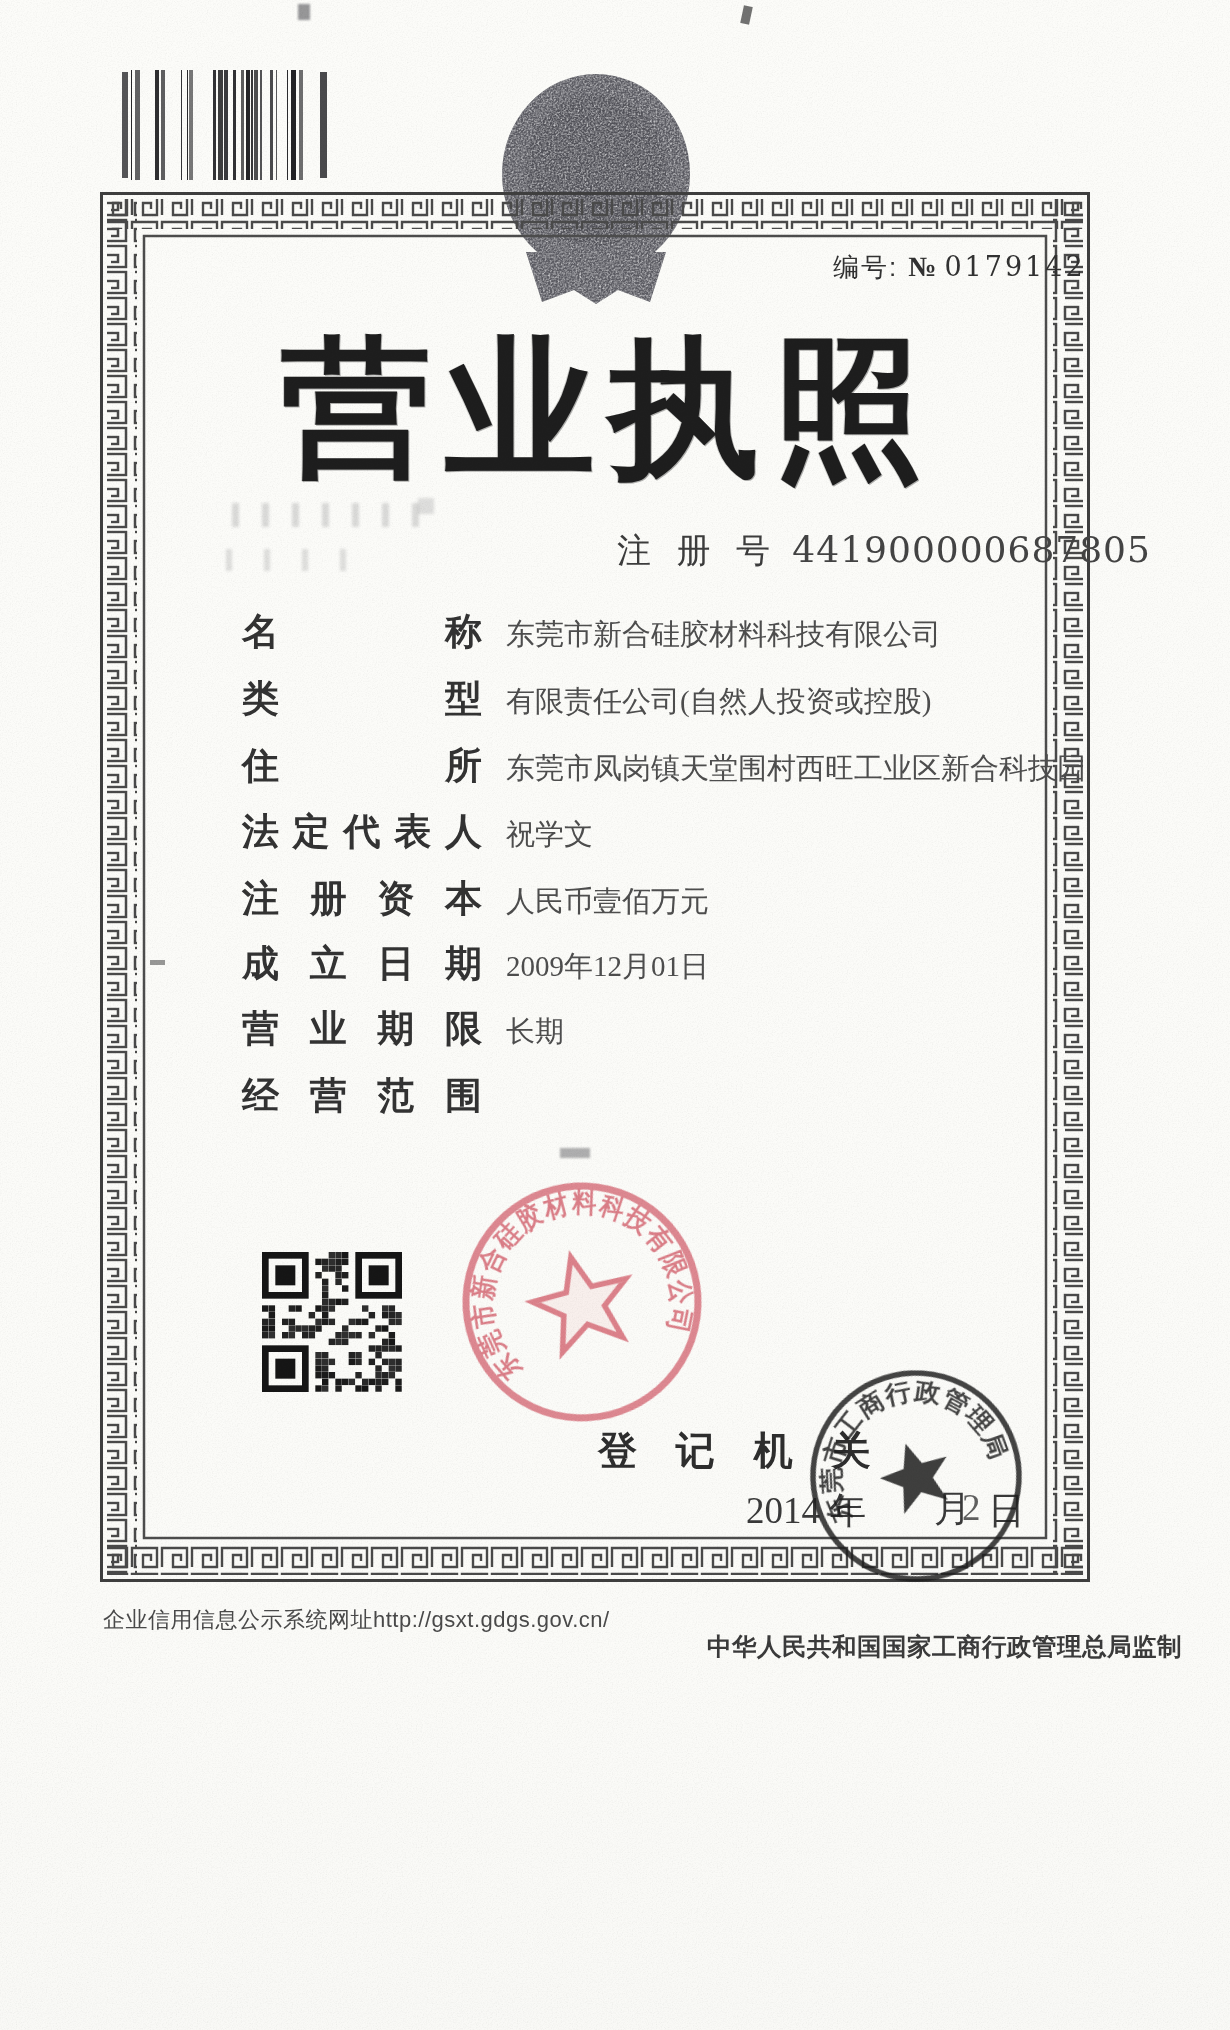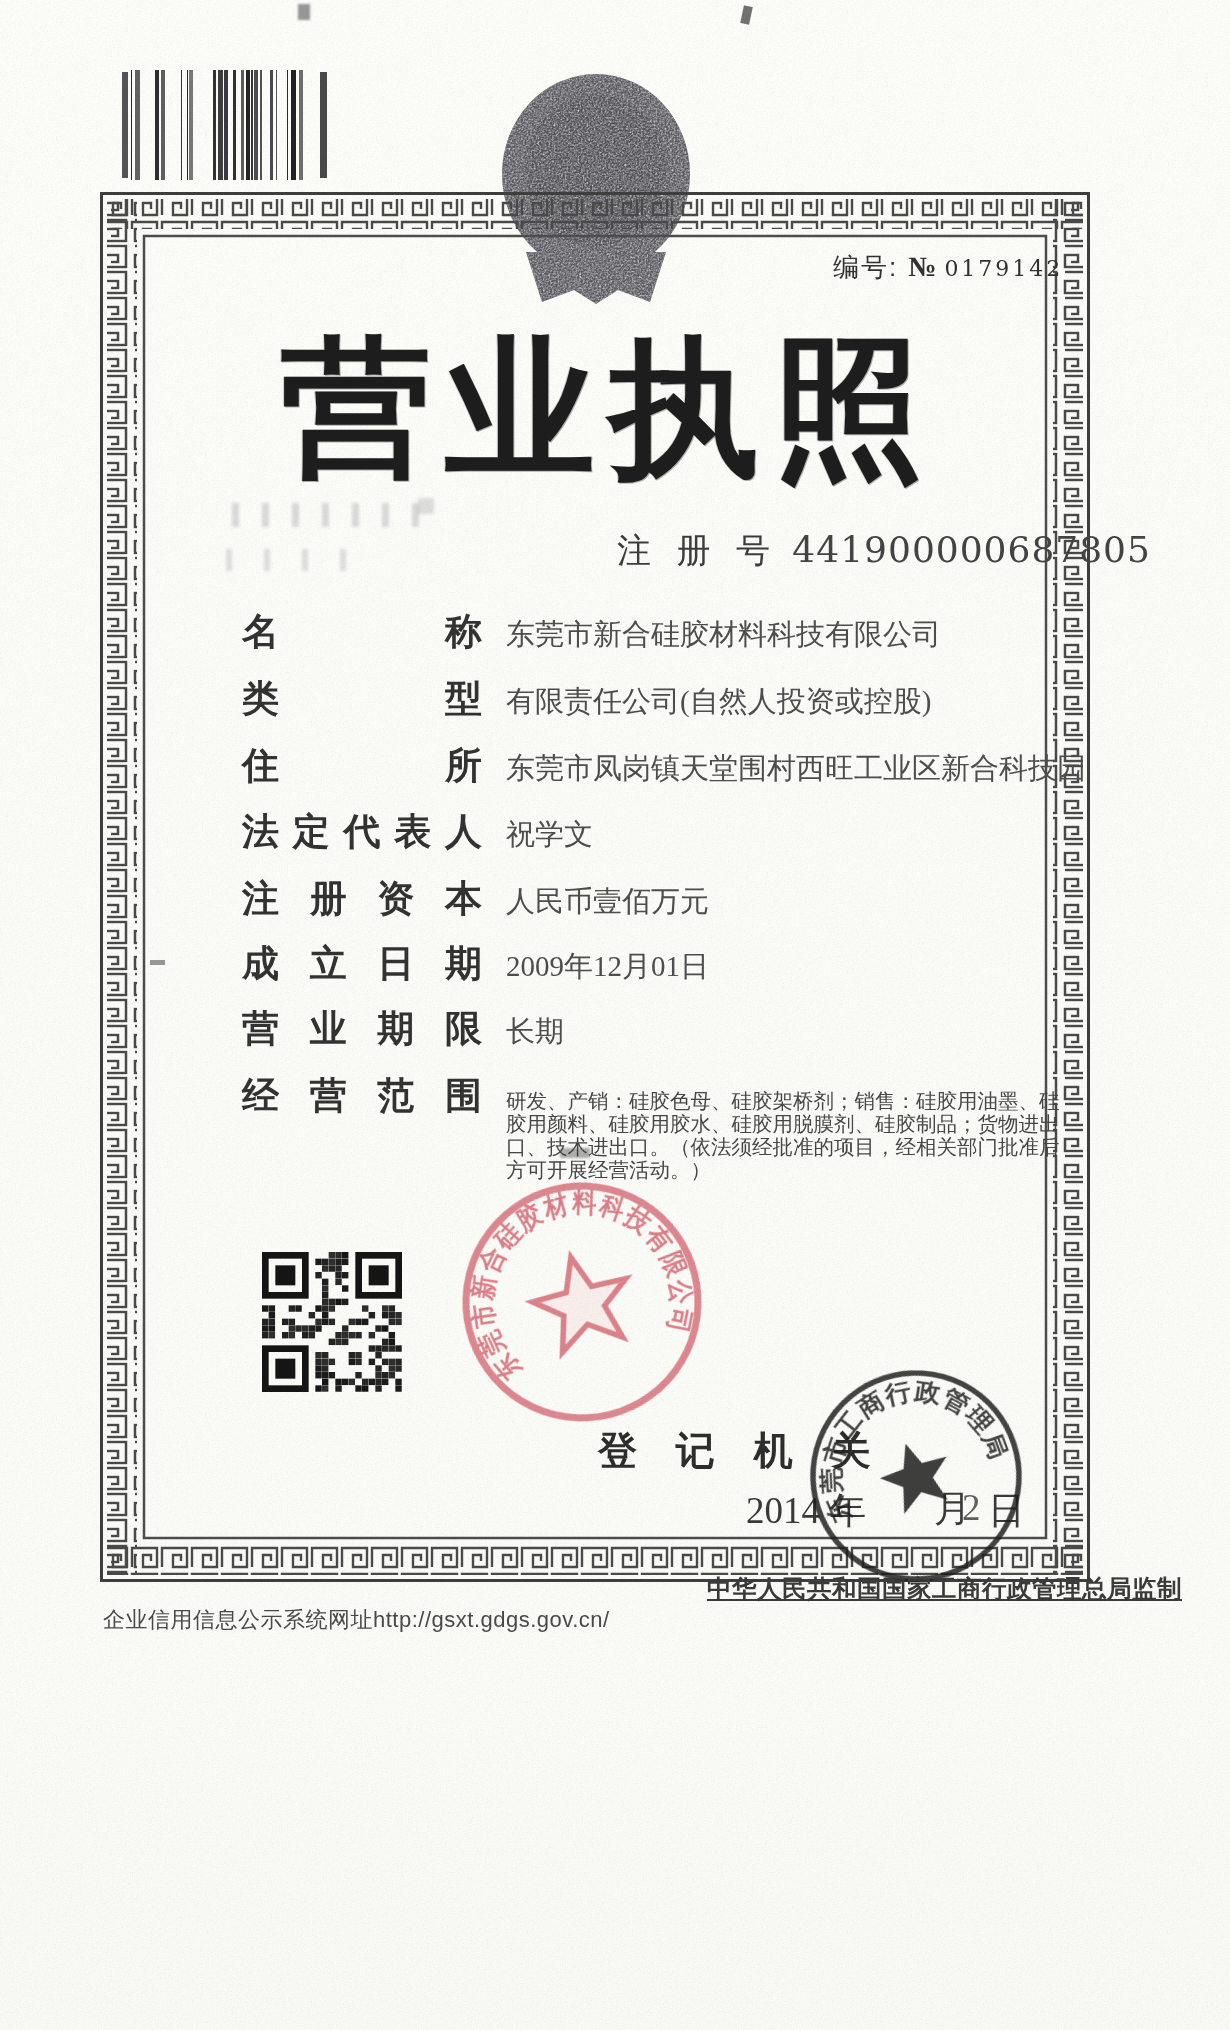--- a/index.html
+++ b/index.html
@@ -8,21 +8,21 @@
   .abs{position:absolute;}
   
   .frame{left:100px;top:192px;}
   
   .barcode{left:122px;top:66px;width:208px;height:118px;}
   
   .emblem{left:498px;top:74px;width:196px;height:232px;filter:blur(.4px);}
   
   .serial{left:833px;top:250px;color:#323232;font-size:26px;letter-spacing:2px;white-space:nowrap;}
   .serial .no{font-family:"Liberation Serif",serif;font-weight:700;font-size:28px;margin:0 6px 0 10px;}
-  .serial .num{font-family:"DejaVu Serif",serif;font-size:22px;letter-spacing:3px;}
+  .serial .num{font-family:"DejaVu Serif",serif;font-size:27px;letter-spacing:3px;}
   
   .title{left:140px;top:330px;width:910px;text-align:center;font-size:150px;font-weight:900;
          letter-spacing:14px;padding-left:14px;color:#1e1e1e;line-height:1.05;
          text-shadow:1px 1px 0 rgba(30,30,30,.35), -1px 0 0 rgba(30,30,30,.2);}
   
   .regline{left:617px;top:528px;white-space:nowrap;color:#4a4a4a;}
   .regline .rlabel{font-size:34px;letter-spacing:8px;color:#3d3d3d;}
   .regline .rnum{font-family:"DejaVu Serif",serif;font-size:36px;letter-spacing:1px;margin-left:10px;color:#444;}
   
   .row{position:absolute;left:210px;width:860px;display:flex;align-items:baseline;}
@@ -39,21 +39,21 @@
   .registrar{left:598px;top:1424px;font-size:39px;font-weight:700;letter-spacing:14px;color:#2e2e2e;white-space:nowrap;}
   .dateline{color:#3a3a3a;font-size:37px;font-family:"Liberation Serif",serif;white-space:nowrap;}
   .d-year{left:746px;top:1486px;}
   .d-month{left:934px;top:1484px;}
   .d-day{left:962px;top:1486px;opacity:.8;}
   .d-sfx{left:988px;top:1486px;}
   
   .seal-black{left:798px;top:1358px;width:236px;height:236px;opacity:.92;}
   
   .footer-left{left:103px;top:1605px;font-size:22px;color:#4a4a4a;letter-spacing:.5px;}
-  .footer-right{left:707px;top:1572px;font-size:24.5px;color:#3b3b3b;font-weight:600;letter-spacing:.5px;text-decoration:underline;}
+  .footer-right{left:707px;top:1630px;font-size:24.5px;color:#3b3b3b;font-weight:600;letter-spacing:.5px;}
   
   .ghost{filter:blur(1.6px);opacity:.45;}
   .g1{left:232px;top:503px;width:190px;height:24px;background:repeating-linear-gradient(90deg,rgba(40,40,45,.35) 0 7px,transparent 7px 30px);}
   .g2{left:226px;top:549px;width:150px;height:22px;background:repeating-linear-gradient(90deg,rgba(40,40,45,.3) 0 6px,transparent 6px 38px);}
   .g3{left:418px;top:498px;width:16px;height:16px;background:rgba(40,40,45,.3);}
   .m1{left:298px;top:4px;width:12px;height:16px;background:rgba(50,50,55,.5);filter:blur(1px);}
   .m2{left:742px;top:6px;width:9px;height:18px;background:rgba(40,40,40,.65);transform:rotate(12deg);filter:blur(.6px);}
   .m3{left:150px;top:960px;width:15px;height:5px;background:rgba(30,30,30,.45);filter:blur(.5px);}
   .m4{left:560px;top:1148px;width:30px;height:10px;background:rgba(60,60,65,.4);filter:blur(.8px);}
   .grain{left:0;top:0;pointer-events:none;opacity:.055;}
@@ -164,21 +164,20 @@
   <div class="row r5">
     <span class="f-label">成立日期</span>
     <span class="f-value">2009年12月01日</span>
   </div>
   <div class="row r6">
     <span class="f-label">营业期限</span>
     <span class="f-value">长期</span>
   </div>
   <div class="row r7">
     <span class="f-label">经营范围</span>
-    <span class="f-value scope">研发、产销：硅胶色母、硅胶架桥剂；销售：硅胶用油墨、硅胶用颜料、硅胶用胶水、硅胶用脱膜剂、硅胶制品；货物进出口、技术进出口。（依法须经批准的项目，经相关部门批准后方可开展经营活动。）</span>
   </div>
 
   <div class="abs qr">
     <svg id="qr-svg" width="140" height="140" xmlns="http://www.w3.org/2000/svg">
         <rect x="0" y="53.333333333333336" width="6.4" height="6.4" fill="#161616" opacity="0.9859605355309139"></rect>
         <rect x="0" y="66.66666666666667" width="6.4" height="6.4" fill="#161616" opacity="0.9424434673518145"></rect>
         <rect x="0" y="73.33333333333334" width="6.4" height="6.4" fill="#161616" opacity="0.9758911611772567"></rect>
         <rect x="0" y="80" width="6.4" height="6.4" fill="#161616" opacity="0.9443549317607446"></rect>
         <rect x="6.666666666666667" y="53.333333333333336" width="6.4" height="6.4" fill="#161616" opacity="0.9719865903872934"></rect>
         <rect x="6.666666666666667" y="60" width="6.4" height="6.4" fill="#161616" opacity="0.9750244811060953"></rect>

